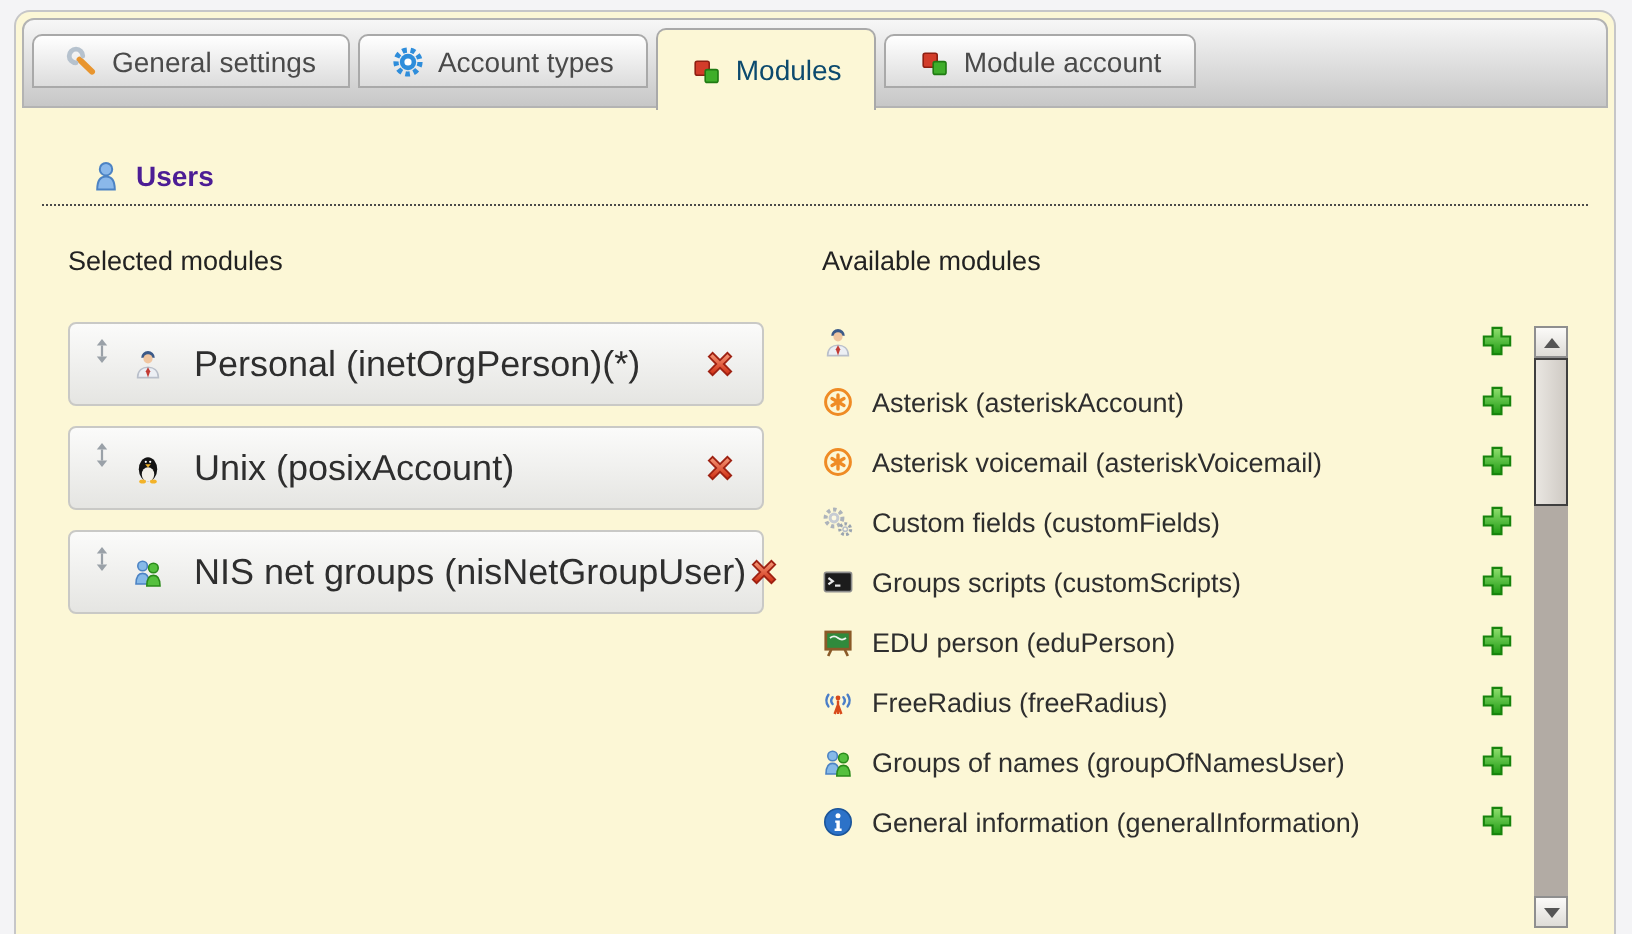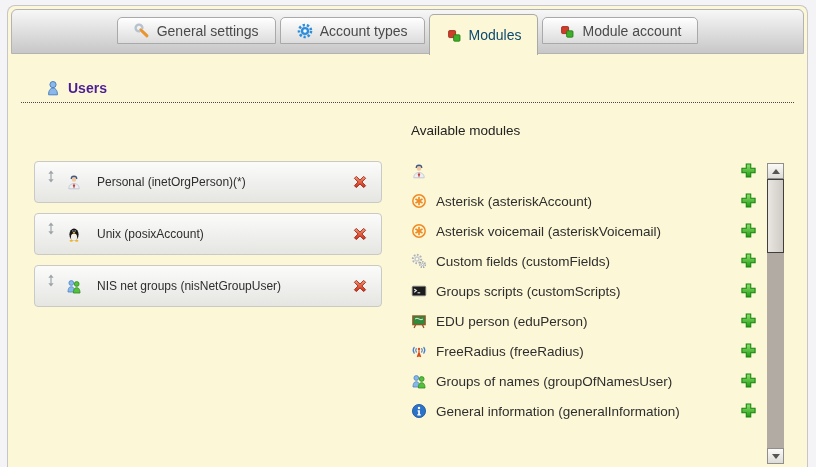--- a/index.html
+++ b/index.html
@@ -13,21 +13,21 @@
     position:absolute;left:7px;top:5px;width:801px;height:462px;
     background:#fcf7d6;border:1px solid #c6c6c8;border-bottom:none;
     border-radius:8px 8px 0 0;box-sizing:border-box;
   }
   
   .tabbar{
     position:absolute;left:3px;right:3px;top:3px;height:45px;
     background:linear-gradient(#f7f7f7,#c7c7c7);
     border:1px solid #b3b3b3;border-radius:6px 6px 0 0;
     box-sizing:border-box;
-    display:flex;align-items:flex-start;padding-left:4px;justify-content:center;
+    display:flex;align-items:flex-start;padding-left:4px;
   }
   .tab{
     box-sizing:border-box;display:flex;align-items:center;gap:7px;
     margin-top:7px;margin-right:4px;height:27px;padding:0 16px;
     background:linear-gradient(#ffffff,#dcdcdc);
     border:1px solid #a9a9a9;border-radius:5px 5px 0 0;
     font-size:14px;color:#4a4a4a;cursor:pointer;white-space:nowrap;
   }
   .tab.active{
     margin-top:4px;height:41px;background:#fcf7d6;
@@ -49,21 +49,21 @@
   
   .selected-list{position:absolute;left:26px;top:155px;width:348px;display:flex;flex-direction:column;gap:10px;}
   .sel-row{
     box-sizing:border-box;height:42px;display:flex;align-items:center;
     background:linear-gradient(#fbfbfa,#e5e5e2);
     border:1px solid #c9c9c6;border-radius:4px;padding:0 12px;
   }
   .handle{align-self:flex-start;margin-top:7px;width:8px;height:13px;cursor:move;}
   .handle svg{width:8px;height:13px;}
   .sel-row .icon{margin-left:11px;}
-  .sel-row .mod-label{flex:1;margin-left:15px;font-size:12px;color:#2e2e2e;white-space:nowrap;}
+  .sel-row .mod-label{flex:1;margin-left:15px;font-size:18px;color:#2e2e2e;white-space:nowrap;}
   .del-btn{width:18px;height:18px;cursor:pointer;flex:none;display:inline-flex;}
   .del-btn svg{width:18px;height:18px;}
   
   .available-list{position:absolute;left:403px;top:150px;width:346px;}
   .avail-row{position:relative;height:30px;display:flex;align-items:center;gap:9px;padding-right:24px;}
   .avail-row .mod-label{font-size:13.5px;color:#2e2e2e;white-space:nowrap;}
   .add-btn{position:absolute;right:0;top:6px;width:17px;height:17px;cursor:pointer;display:inline-flex;}
   .add-btn svg{width:17px;height:17px;}
   
   .scrollbar{
@@ -146,20 +146,21 @@
       <span class="icon" id="section-icon">
           <svg viewBox="0 0 16 16">
             <circle cx="8" cy="4.6" r="3.1" fill="#8ab8ea" stroke="#4c83c4"></circle>
             <path d="M3.6 14.8 C3.6 9.6 5.8 8.2 8 8.2 C10.2 8.2 12.4 9.6 12.4 14.8 Z" fill="#8ab8ea" stroke="#4c83c4"></path>
           </svg>
         </span>
       <span class="section-title">Users</span>
     </div>
   </div>
 
+  <div class="col-label left">Selected modules</div>
   <div class="col-label right">Available modules</div>
 
   <div class="selected-list">
       <div class="sel-row">
         <span class="handle"><svg viewBox="0 0 8 14">
             <path d="M4 0.5 L6.8 4 H1.2 Z" fill="#9aa1a8"></path>
             <path d="M4 13.5 L1.2 10 H6.8 Z" fill="#9aa1a8"></path>
             <rect x="3.4" y="4" width="1.2" height="6" fill="#9aa1a8"></rect>
           </svg></span>
         <span class="icon">

